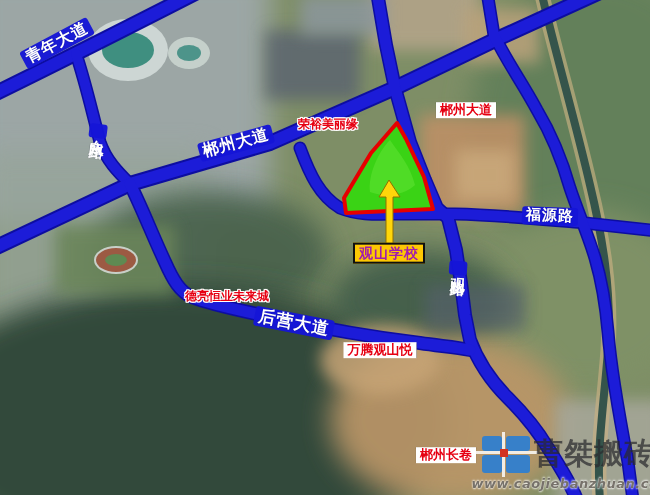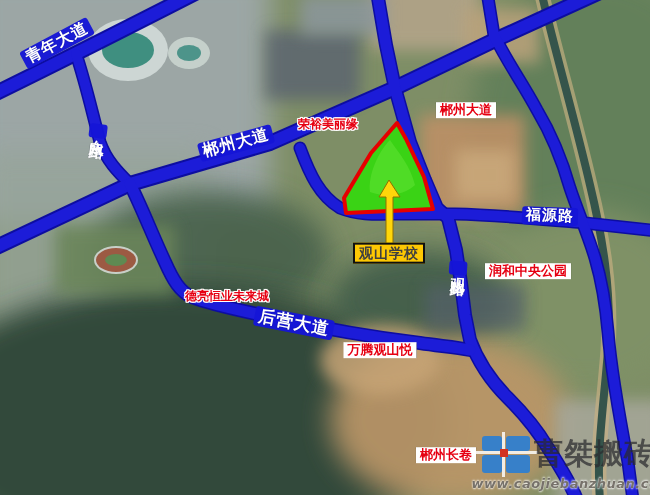--- a/index.html
+++ b/index.html
@@ -33,21 +33,21 @@
   .p-deliang{left:227px;top:296px;}
   
   .boxed{background:#ffffff;color:#e60012;font-weight:800;font-size:13px;padding:1px 4px;box-shadow:0 0 1px rgba(0,0,0,.5);}
   .p-jiangong{left:466px;top:110px;}
   .p-runhe{left:528px;top:271px;}
   .p-wanteng{left:380px;top:350px;text-align:right;}
   .p-changjuan{left:446px;top:455px;text-align:center;}
   
   .school-label{
     left:389px;top:253px;background:#fdc803;border:2px solid #101010;
-    color:#404040;font-weight:800;font-size:14px;padding:1px 4px;letter-spacing:1px;
+    color:#a21caf;font-weight:800;font-size:14px;padding:1px 4px;letter-spacing:1px;
   }
   
   .wm-brand{
     left:594px;top:453px;font-size:29px;font-weight:900;letter-spacing:1px;
     color:rgba(42,42,46,0.72);
   }
   .wm-url{
     left:572px;top:484px;font-size:13px;font-style:italic;font-weight:700;letter-spacing:0.5px;
     color:rgba(112,106,99,0.95);
     text-shadow:0 1px 2px rgba(255,255,255,.85),0 -1px 2px rgba(255,255,255,.85);
@@ -145,21 +145,20 @@
   <div class="lbl roadlbl vert r-baishui">白水路</div>
   <div class="lbl roadlbl r-chenzhou">郴州大道</div>
   <div class="lbl roadlbl r-fuyuan">福源路</div>
   <div class="lbl roadlbl vert r-guanshan">观山路</div>
   <div class="lbl roadlbl r-houying">后营大道</div>
 
   <div class="lbl outlined p-rongyu">荣裕美丽缘</div>
   <div class="lbl outlined p-deliang">德亮恒业未来城</div>
 
   <div class="lbl boxed p-jiangong">郴州大道</div>
-  <div class="lbl boxed p-runhe">润和中央公园</div>
   <div class="lbl boxed p-wanteng">万腾观山悦</div>
   <div class="lbl boxed p-changjuan">郴州长卷</div>
 
   <div class="lbl school-label">观山学校</div>
 
   <div class="wm-logo">
     <div class="q q1"></div>
     <div class="q q2"></div>
     <div class="q q3"></div>
     <div class="q q4"></div>

